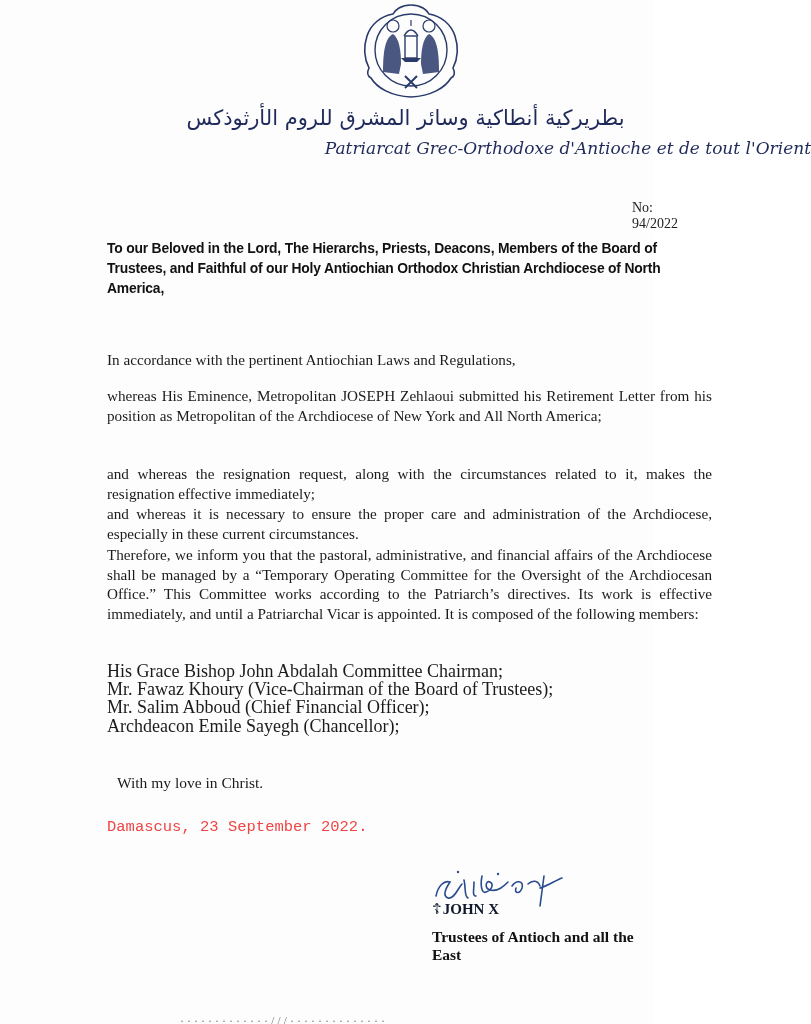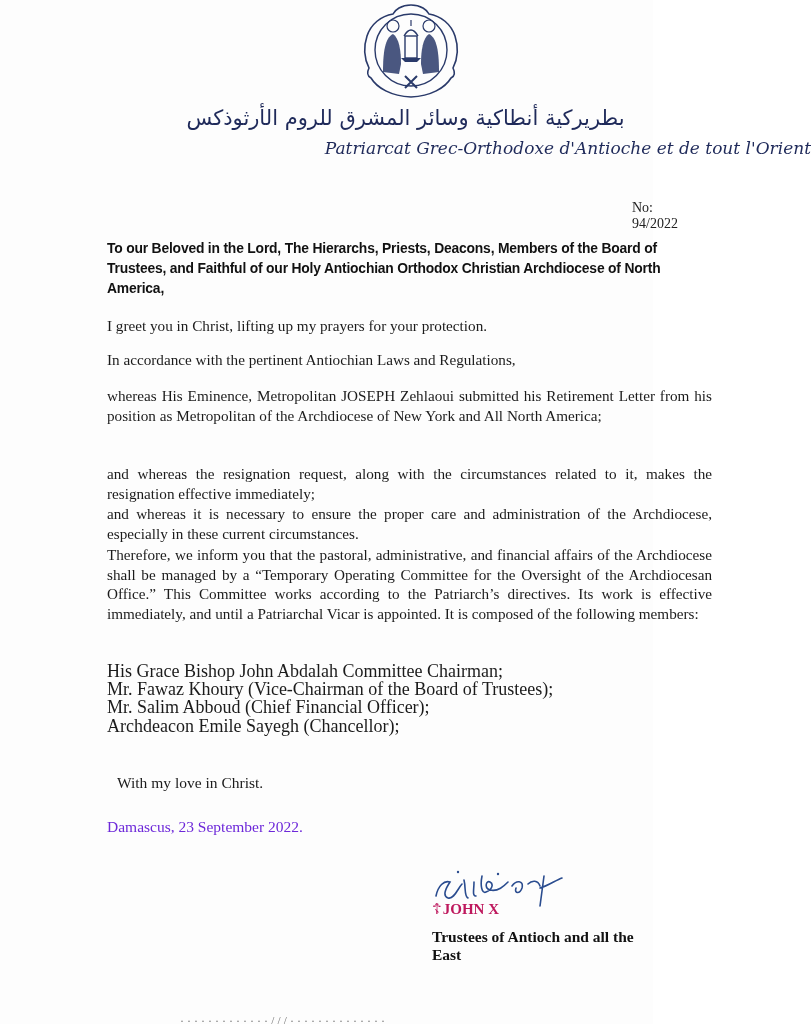--- a/index.html
+++ b/index.html
@@ -23,24 +23,24 @@
   .laws { top: 350px; }
   .p1 { top: 386px; }
   .p2 { top: 464px; }
   .p3 { top: 504px; }
   .p4 { top: 545px; }
 
   .members { position: absolute; left: 107px; top: 662px; font-family: "Liberation Serif", serif; font-size: 18px; line-height: 18.2px; color: #1b1b1b; }
   .members div { white-space: nowrap; }
 
   .closing { position: absolute; left: 117px; top: 774px; font-family: "Liberation Serif", serif; font-size: 15.5px; color: #1b1b1b; }
-  .dateline { position: absolute; left: 107px; top: 818px; font-family: Liberation Serif, serif; font-size: 15.5px; color: #6d28d9; }
+  .dateline { position: absolute; left: 107px; top: 818px; font-family: Liberation Mono, monospace; font-size: 15.5px; color: #ef4444; }
 
   .signature { position: absolute; left: 428px; top: 866px; width: 170px; height: 48px; }
-  .signer { position: absolute; left: 432px; top: 900px; font-family: "Liberation Serif", serif; font-weight: bold; font-size: 15px; color: #be185d; }
+  .signer { position: absolute; left: 432px; top: 900px; font-family: "Liberation Serif", serif; font-weight: bold; font-size: 15px; color: #0f172a; }
   .signer .cross { font-weight: normal; margin-right: 1px; }
   .signer-title { position: absolute; left: 432px; top: 928px; font-family: "Liberation Serif", serif; font-weight: bold; font-size: 15.5px; color: #111; }
 
   .footer-fragment { position: absolute; left: 180px; top: 1014px; width: 460px; height: 10px; overflow: hidden;
     font-family: "Liberation Serif", serif; font-size: 12px; color: #777; white-space: nowrap; }
 </style>
 </head>
 <body>
 
 <div class="page">
@@ -59,21 +59,20 @@
     <path d="M50 74 L62 86 M62 74 L50 86" stroke="#2a3a6a" stroke-width="2"></path>
   </svg>
 
   <div class="arabic-title">بطريركية أنطاكية وسائر المشرق للروم الأرثوذكس</div>
   <div class="french-title">Patriarcat Grec-Orthodoxe d'Antioche et de tout l'Orient</div>
 
   <div class="ref-no">No: 94/2022</div>
 
   <div class="address">To our Beloved in the Lord, The Hierarchs, Priests, Deacons, Members of the Board of Trustees, and Faithful of our Holy Antiochian Orthodox Christian Archdiocese of North America,</div>
 
-  <div class="body-text greeting">I greet you in Christ, lifting up my prayers for your protection.</div>
   <div class="body-text p1">whereas His Eminence, Metropolitan JOSEPH Zehlaoui submitted his Retirement Letter from his position as Metropolitan of the Archdiocese of New York and All North America;</div>
   <div class="body-text laws">In accordance with the pertinent Antiochian Laws and Regulations,</div>
   <div class="body-text p2">and whereas the resignation request, along with the circumstances related to it, makes the resignation effective immediately;</div>
   <div class="body-text p3">and whereas it is necessary to ensure the proper care and administration of the Archdiocese, especially in these current circumstances.</div>
   <div class="body-text p4">Therefore, we inform you that the pastoral, administrative, and financial affairs of the Archdiocese shall be managed by a “Temporary Operating Committee for the Oversight of the Archdiocesan Office.” This Committee works according to the Patriarch’s directives. Its work is effective immediately, and until a Patriarchal Vicar is appointed. It is composed of the following members:</div>
 
   <div class="members">
     <div>His Grace Bishop John Abdalah Committee Chairman;</div>
     <div>Mr. Fawaz Khoury (Vice-Chairman of the Board of Trustees);</div>
     <div>Mr. Salim Abboud (Chief Financial Officer);</div>

